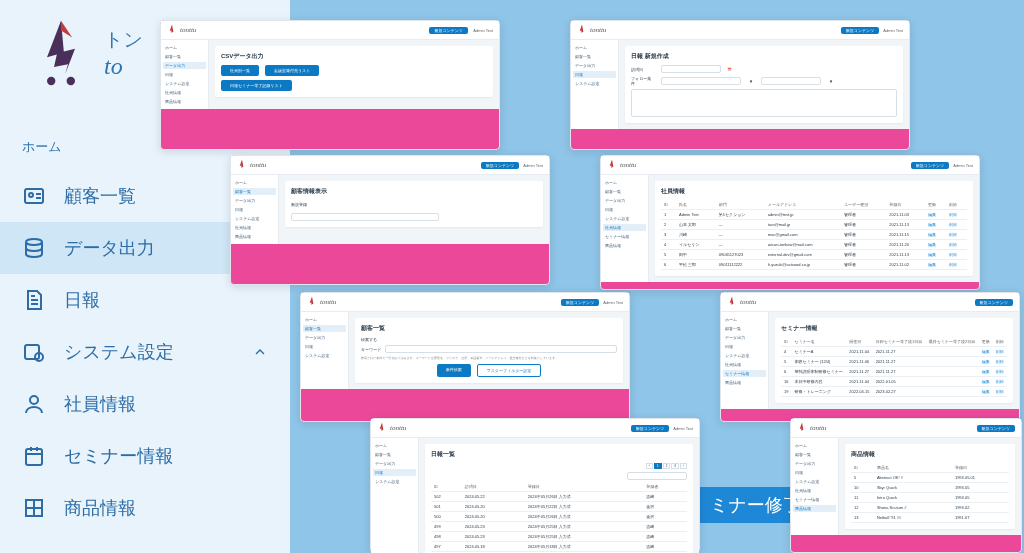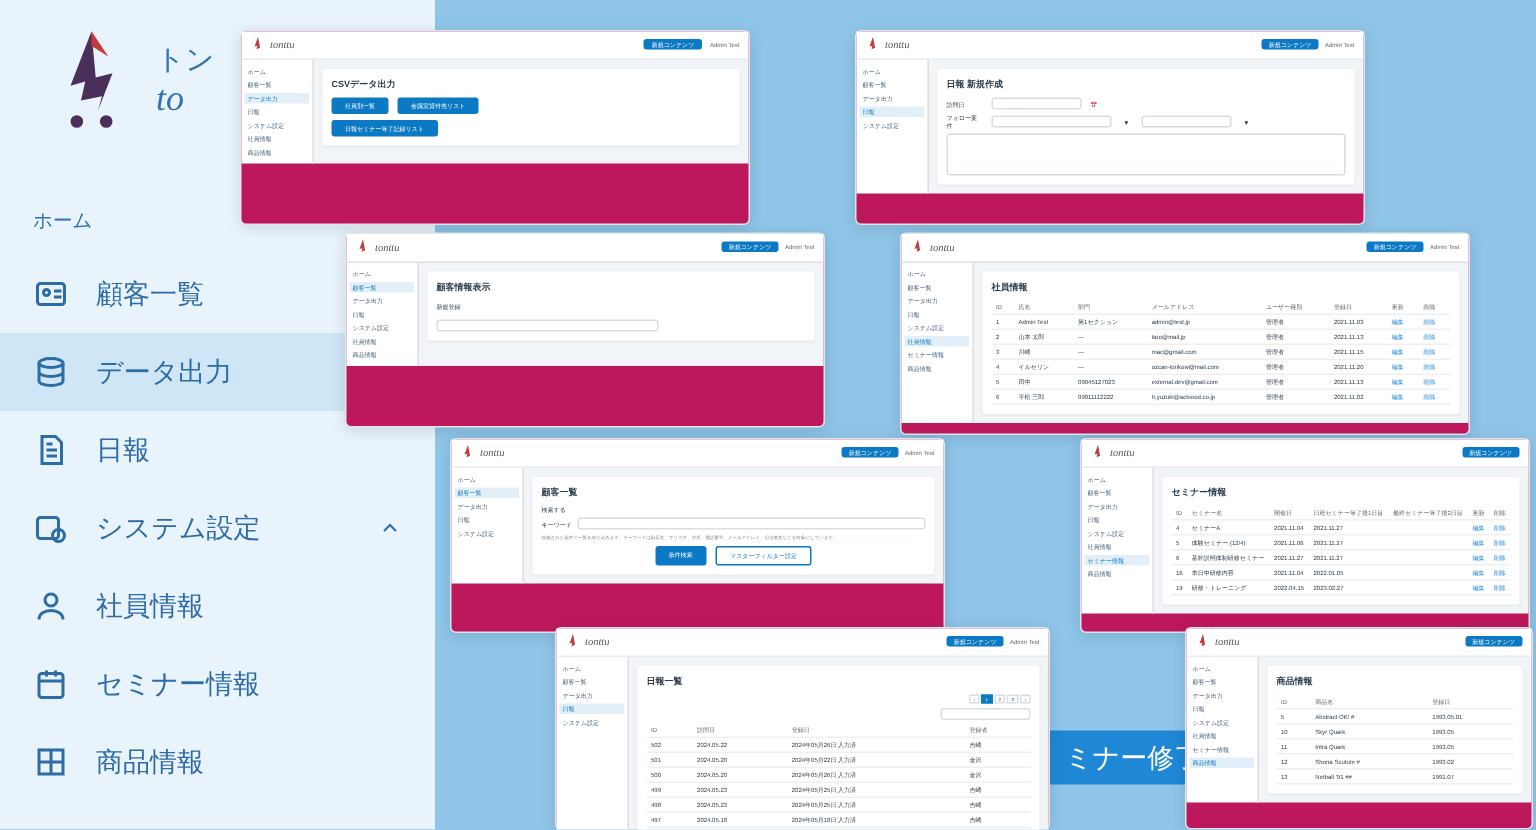--- a/index.html
+++ b/index.html
@@ -31,21 +31,21 @@
   cursor: pointer;
 }
 .nav-item.active { background: #cfe6f6; }
 .nav-item .chev { margin-left: auto; }
 .nav-icon { width: 24px; height: 24px; stroke: #2d6ca5; fill: none; stroke-width: 2; }
 
 
 .canvas { position: absolute; left: 0; top: 0; right: 0; bottom: 0; pointer-events: none; }
 .thumb {
   position: absolute;
-  background: #be185d;
+  background: #ec4899;
   border: 1px solid #dfe6ec;
   border-radius: 4px;
   box-shadow: 0 2px 10px rgba(0,0,0,0.12);
   font-size: 5px;
   color: #2b3b4a;
   pointer-events: auto;
 }
 .thumb-hdr {
   display: flex; align-items: center; justify-content: space-between;
   background: #fff; padding: 3px 6px;

